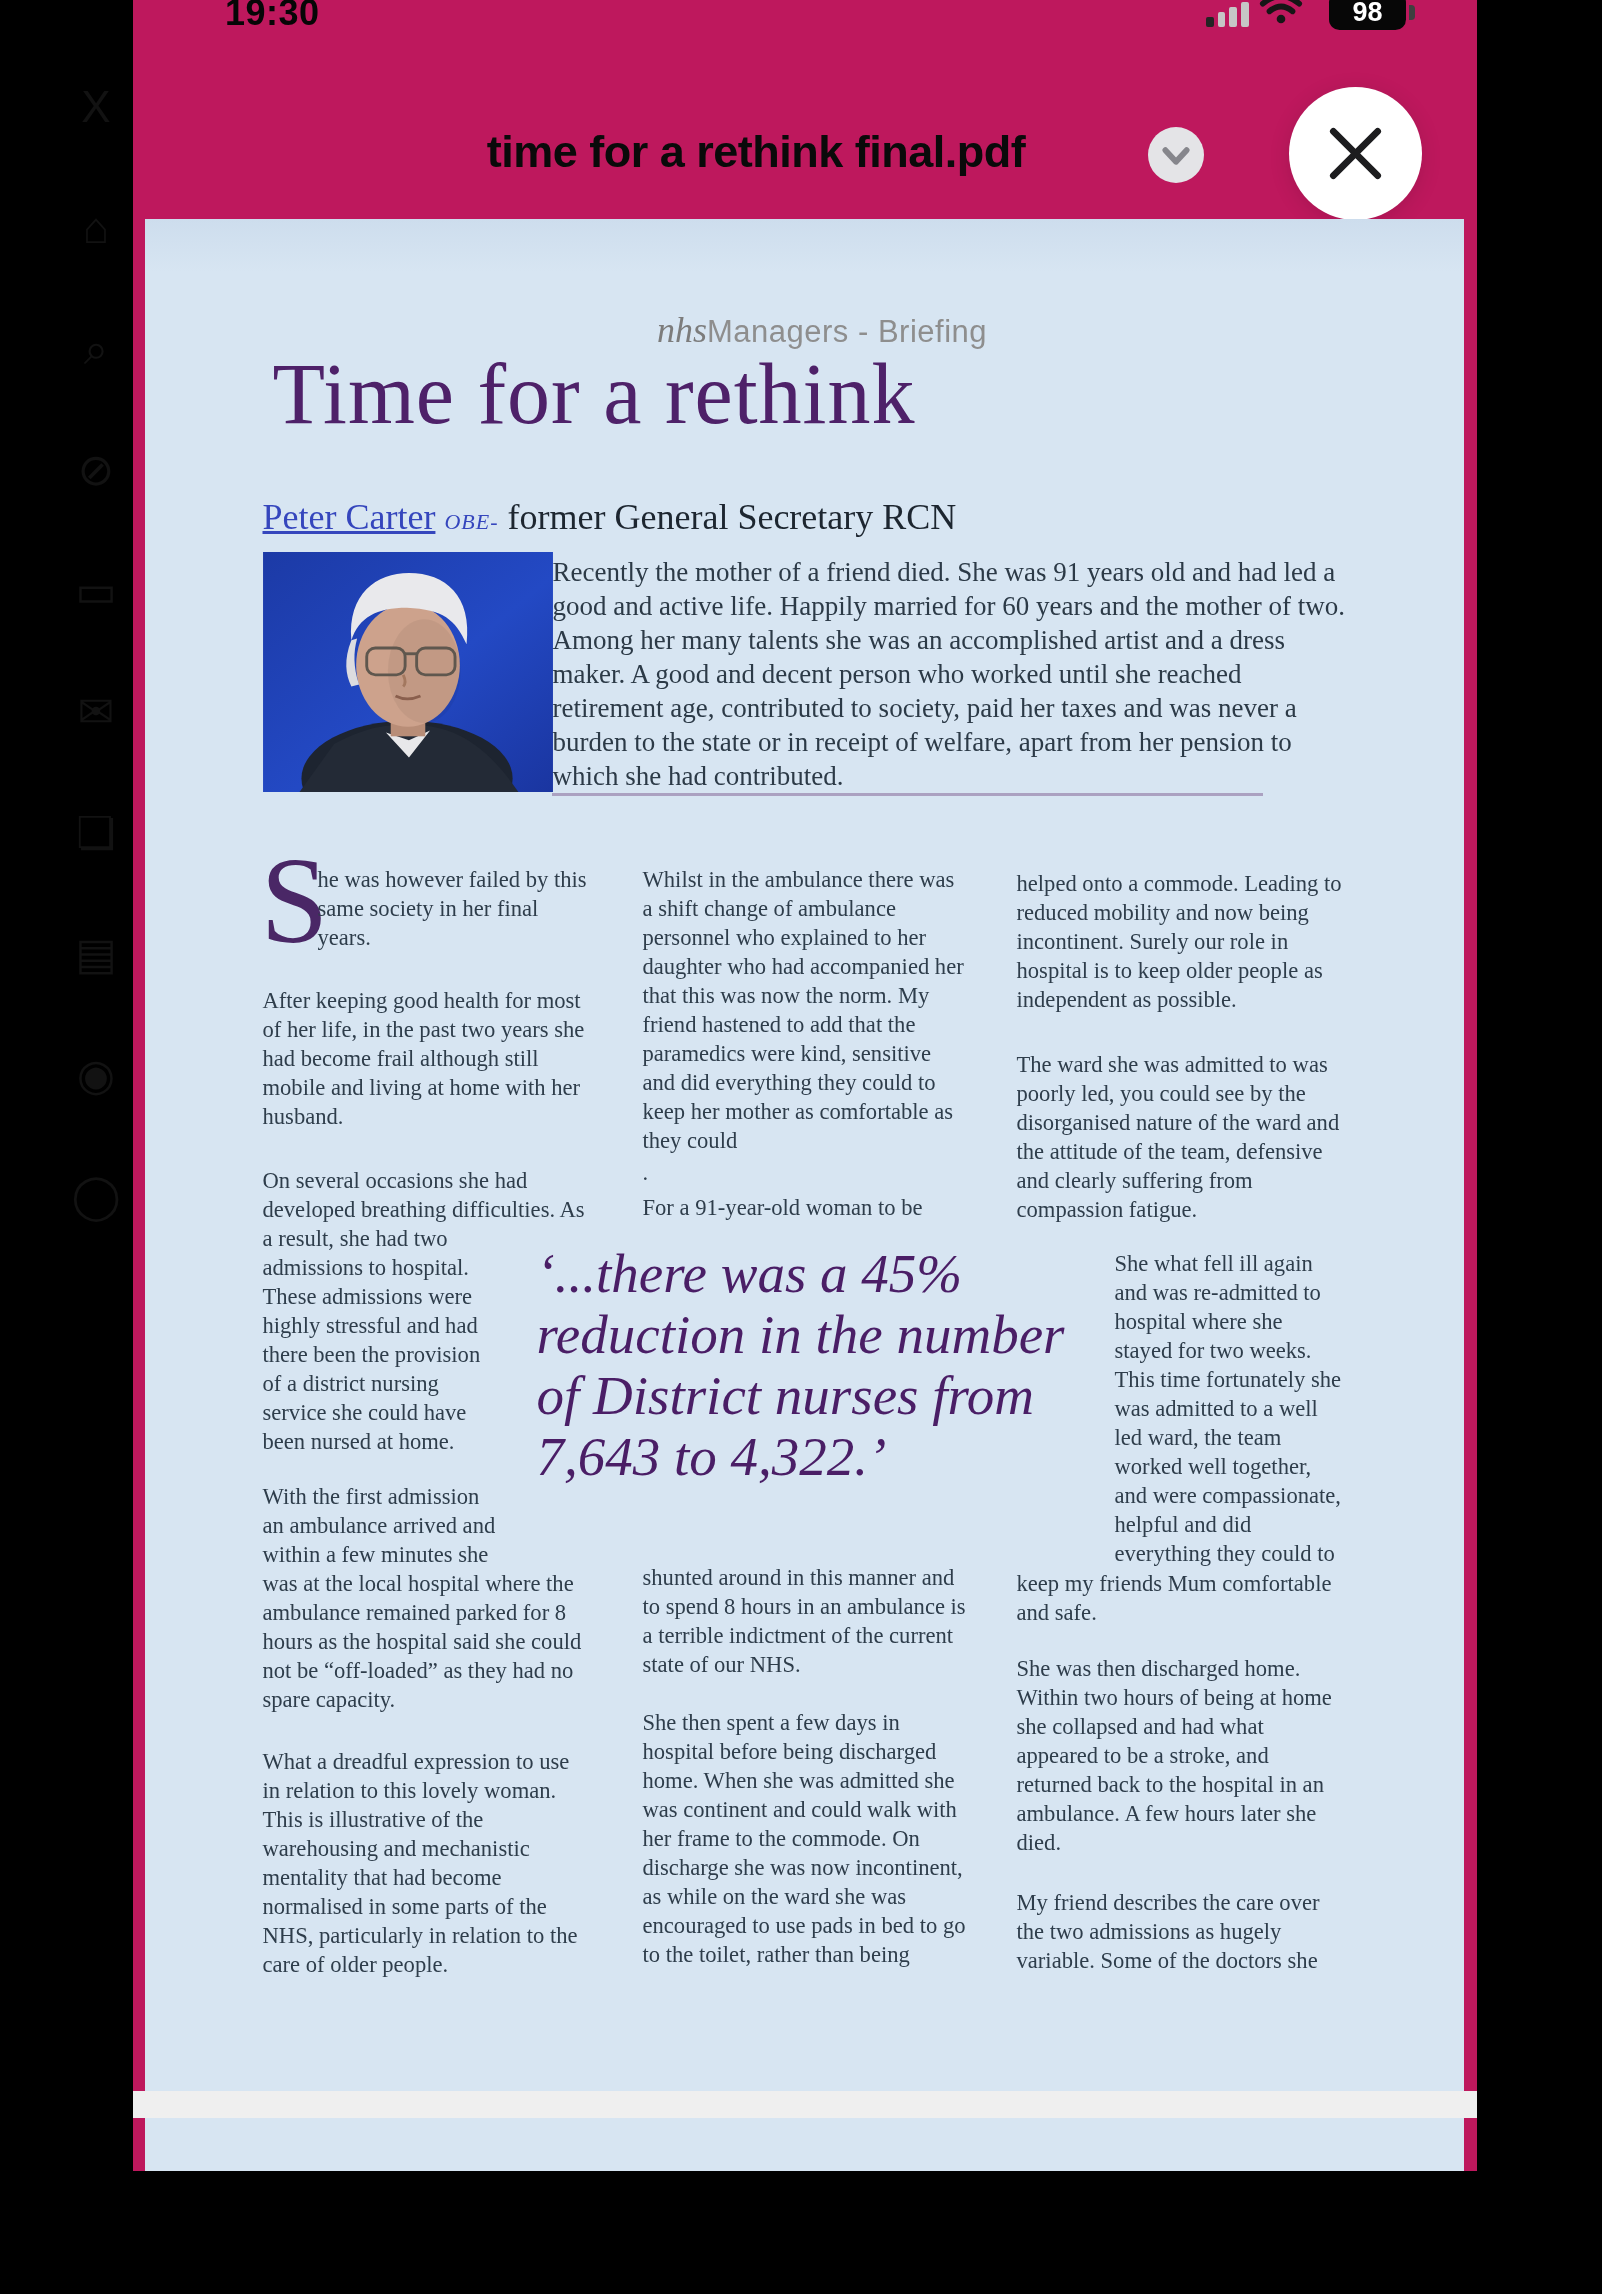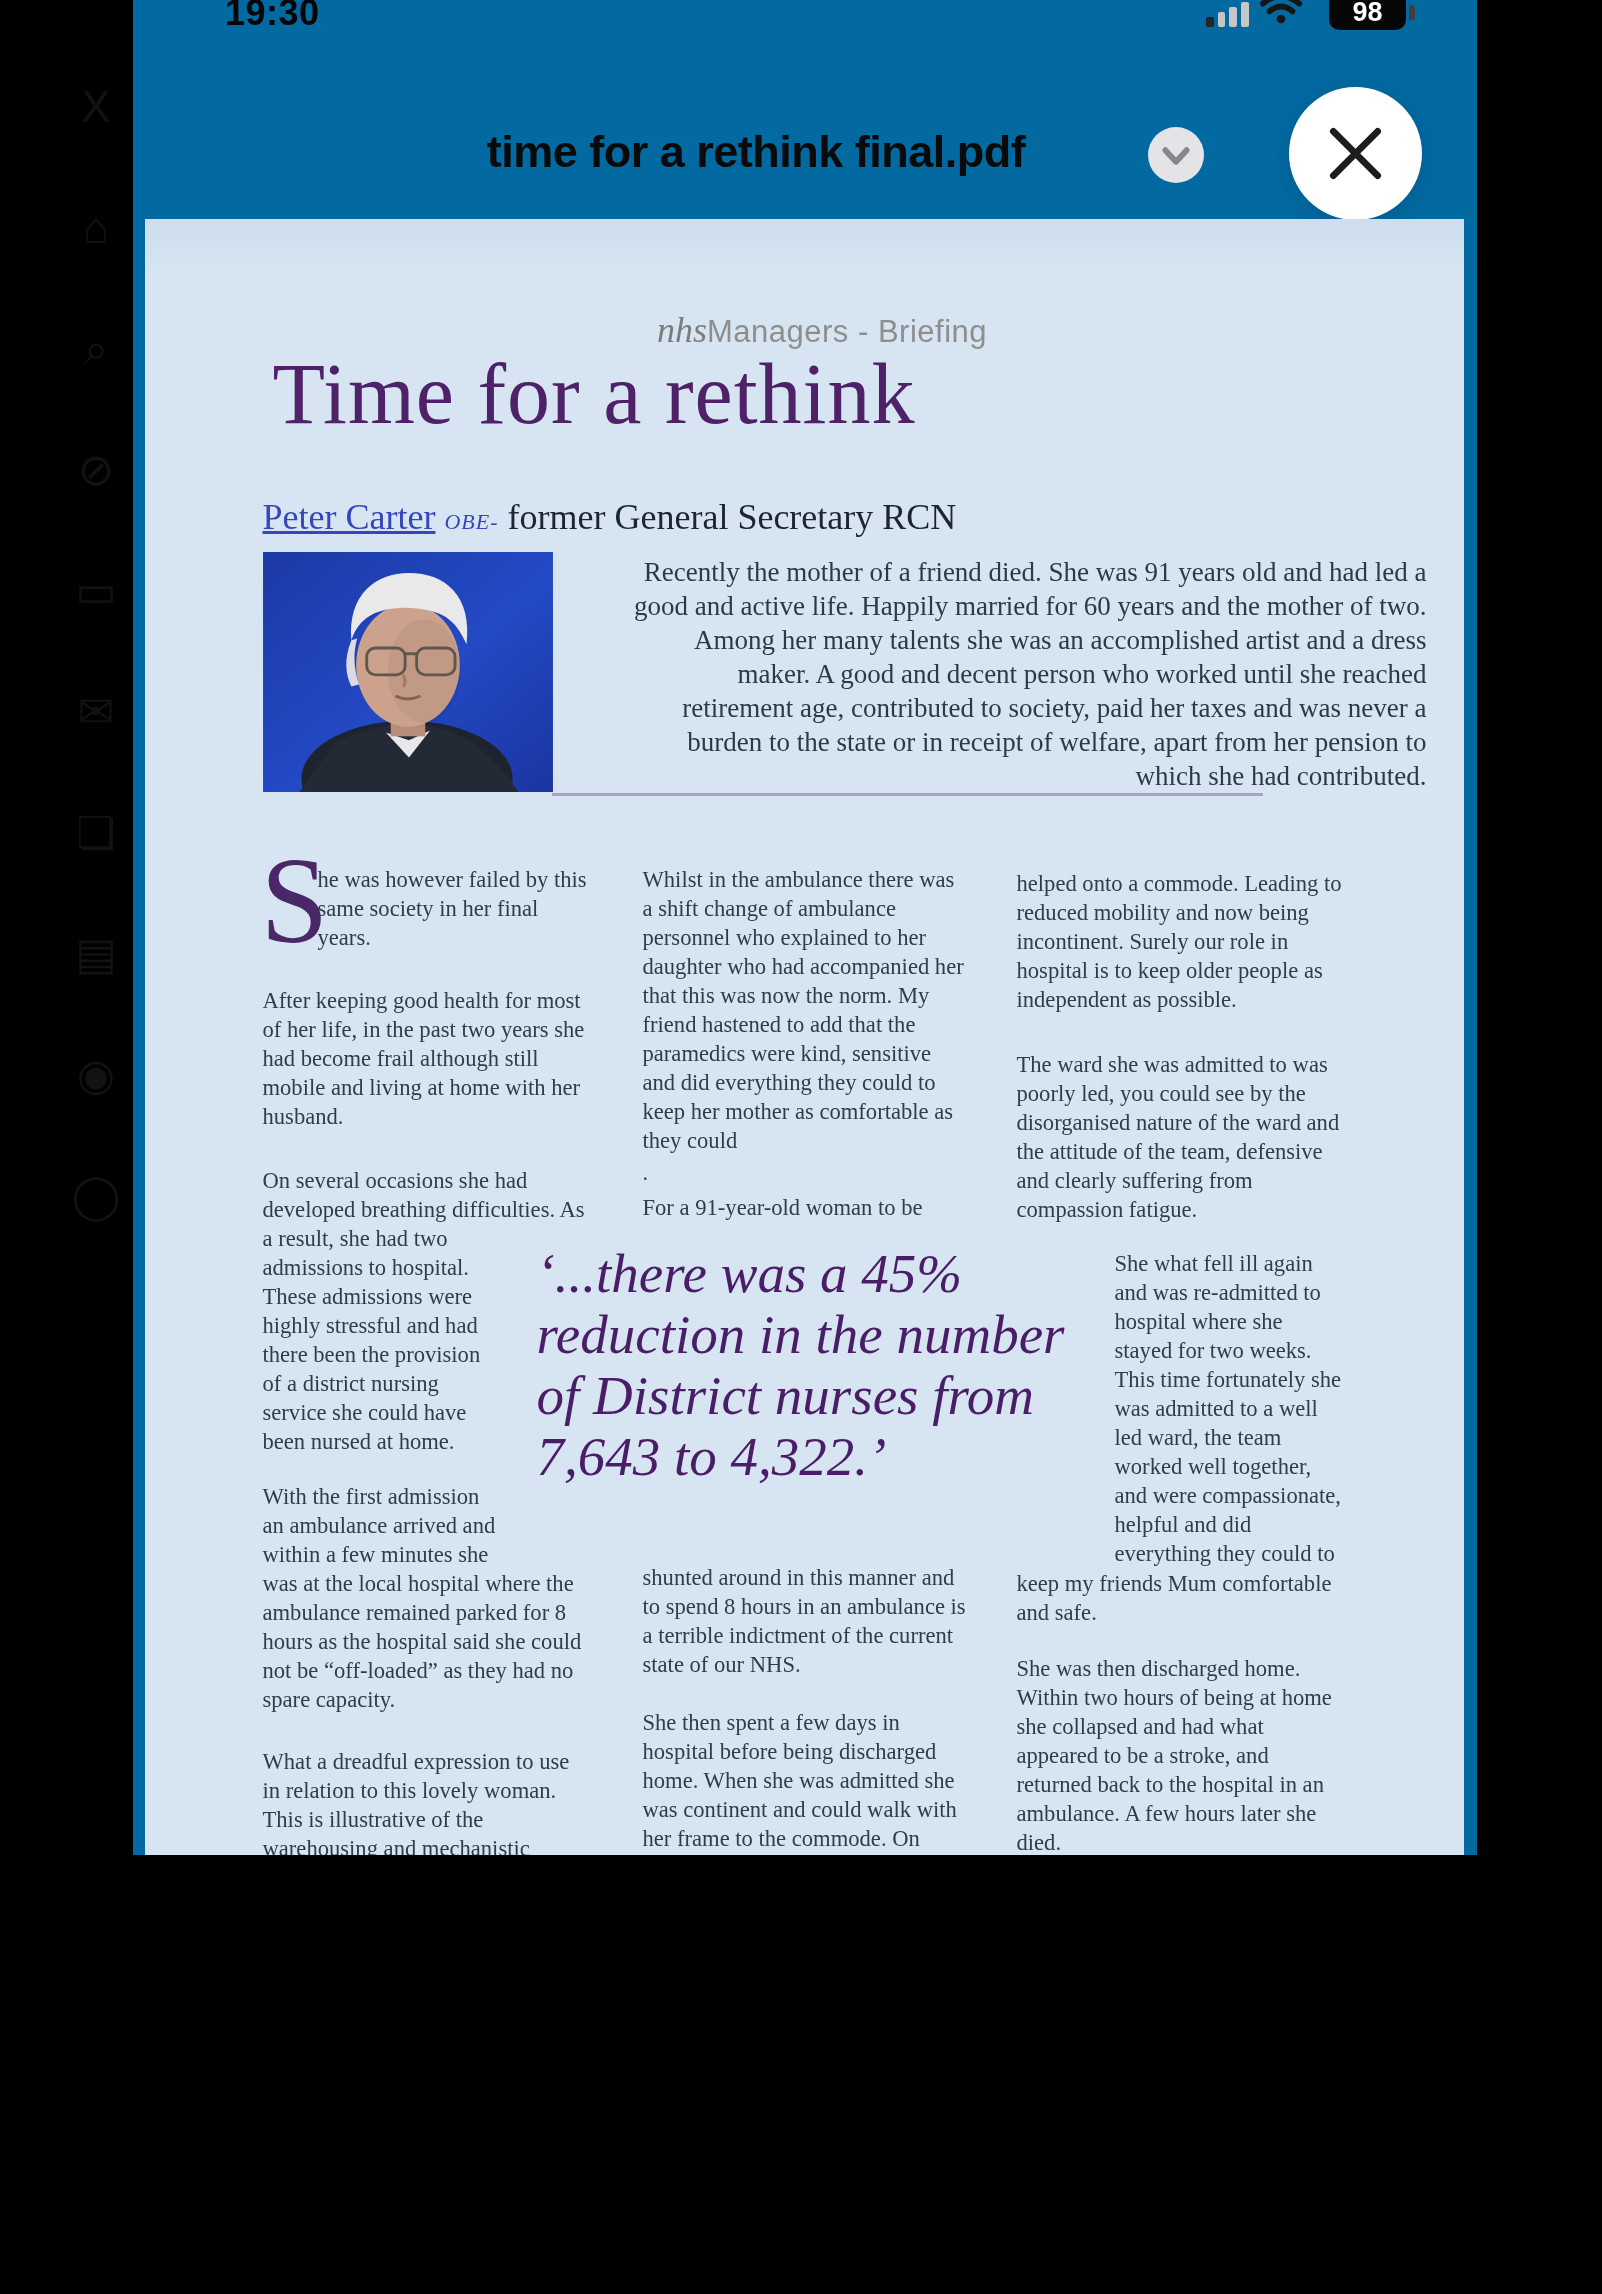--- a/index.html
+++ b/index.html
@@ -2,21 +2,21 @@
 <html><head>
 <meta charset="utf-8">
 <style>
   html,body{margin:0;padding:0;background:#000;}
   #screen{position:relative;width:1602px;height:2294px;background:#000;overflow:hidden;
           font-family:"Liberation Sans",sans-serif;}
   
   .side-icon{position:absolute;left:96px;transform:translateX(-50%);color:#121212;
              font-size:44px;line-height:44px;user-select:none;}
   
-  #panel{position:absolute;left:133px;top:0;width:1344px;height:1855px;background:#0369a1;overflow:hidden;}
+  #panel{position:absolute;left:133px;top:0;width:1344px;height:2171px;background:#be185d;overflow:hidden;}
   
   #statusbar{position:absolute;left:0;top:-7.7px;width:100%;height:44px;}
   #time{position:absolute;left:92px;top:0;font-size:36px;font-weight:700;color:#060606;letter-spacing:0.5px;}
   #signal{position:absolute;left:1073px;top:5.8px;width:44px;height:29px;}
   #signal .bar{position:absolute;bottom:0;width:7.7px;border-radius:1.9px;}
   #wifi{position:absolute;left:1126px;top:-1.9px;}
   #battery{position:absolute;left:1196px;top:0;width:77px;height:38px;background:#070707;border-radius:10.6px;
            color:#fff;font-size:27px;font-weight:700;text-align:center;line-height:40px;}
   #battery-nub{position:absolute;left:1276px;top:12.5px;width:5.8px;height:15.4px;background:#3f3f3f;border-radius:0 3.8px 3.8px 0;}
   
@@ -40,21 +40,21 @@
              font-size:86px;color:#4e2169;letter-spacing:1px;white-space:nowrap;}
   #page-pill{position:absolute;left:53px;top:99px;width:367px;height:141px;border-radius:71px;
              background:rgba(255,255,255,.86);box-shadow:0 9.6px 33px rgba(50,50,90,.20);
              display:flex;align-items:center;padding-left:65px;box-sizing:border-box;}
   #pill-label{font-size:53px;color:#161618;margin-left:23px;letter-spacing:0.5px;}
   #byline{position:absolute;left:118px;top:277px;white-space:nowrap;font-size:36px;color:#1d2630;}
   #byline .link{color:#3546bd;text-decoration:underline;}
   #byline .hon{color:#3546bd;font-style:italic;font-size:22px;letter-spacing:1px;}
   #photo{position:absolute;left:118px;top:333px;width:290px;height:240px;}
   #intro{position:absolute;left:408px;top:336px;width:874px;white-space:pre-line;
-         font-family:"Liberation Serif",serif;font-size:27px;line-height:34px;color:#2c3a47;text-align:right;}
+         font-family:"Liberation Serif",serif;font-size:27px;line-height:34px;color:#2c3a47;}
   #separator{position:absolute;left:407px;top:574px;width:711px;height:2.9px;background:#a090b4;opacity:.8;}
   .par{position:absolute;white-space:pre-line;font-family:"Liberation Serif",serif;
        font-size:22.6px;line-height:29px;color:#2e3d4b;}
   #drop-cap{position:absolute;left:116px;top:634px;font-family:"Liberation Serif",serif;
             font-size:122px;line-height:96px;color:#4a2766;}
   #pull-quote{position:absolute;left:392px;top:1024px;white-space:pre-line;font-family:"Liberation Serif",serif;
               font-style:italic;font-size:55px;line-height:61px;color:#4a1e66;}
 </style>
 </head>
 <body>

